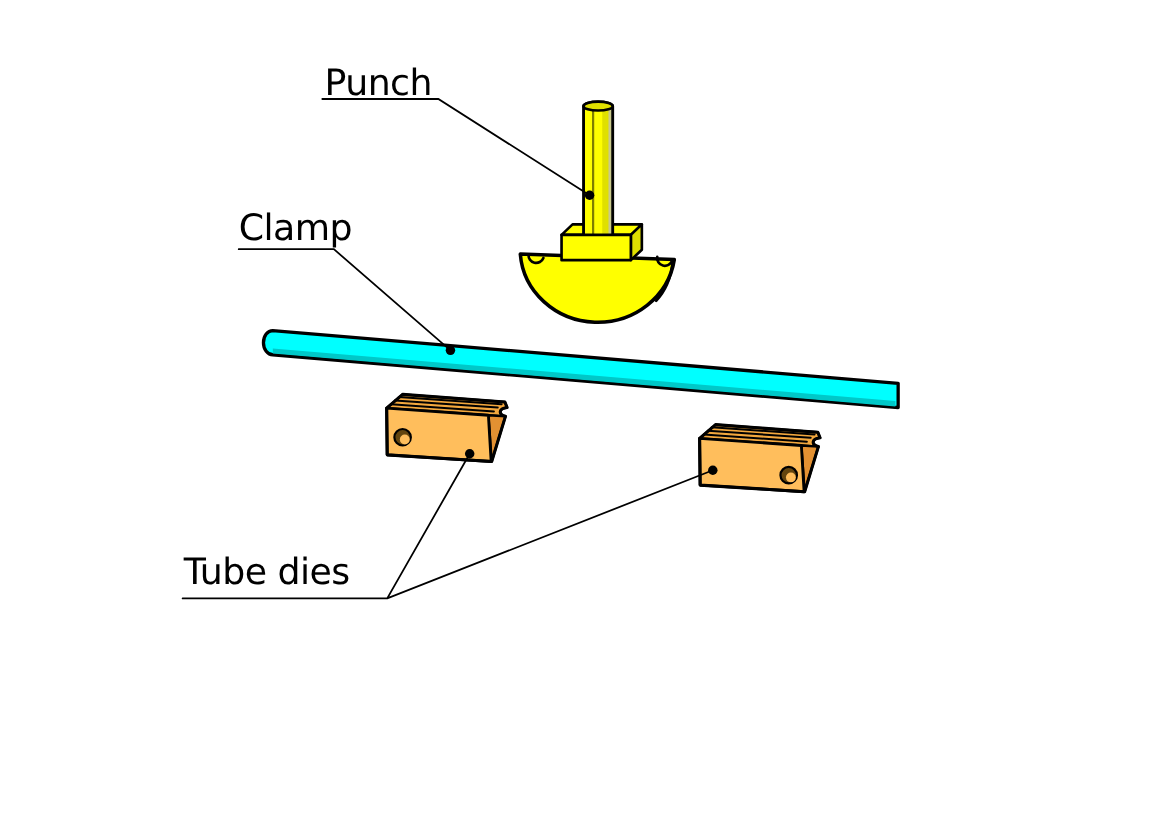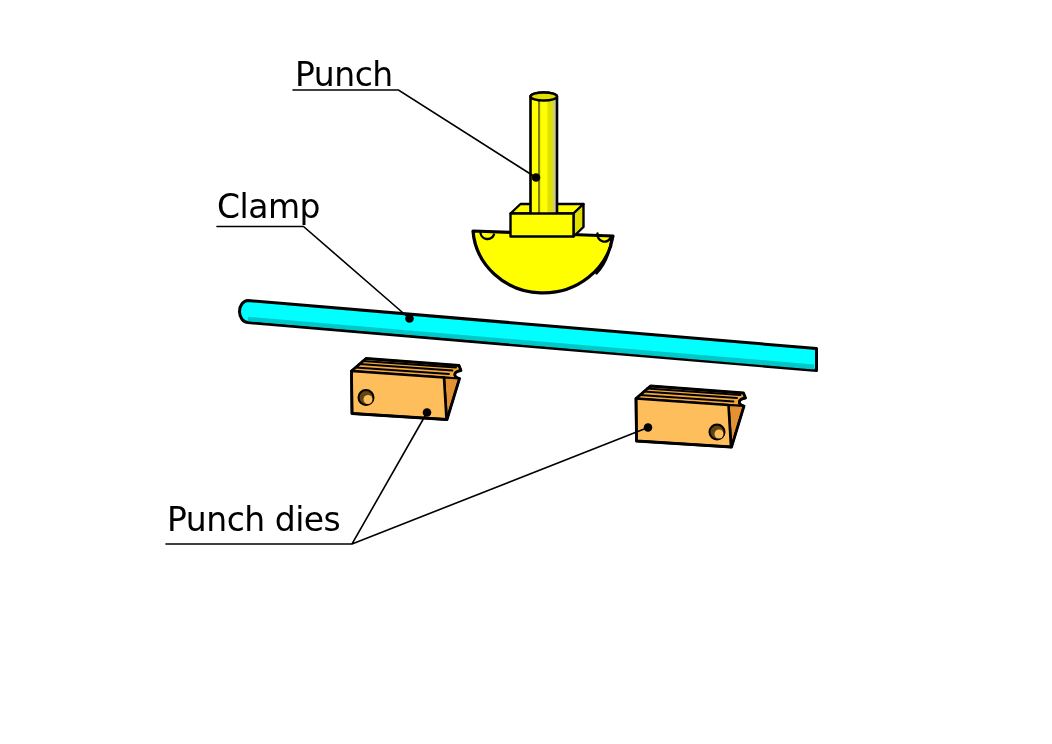--- a/index.html
+++ b/index.html
@@ -110,15 +110,15 @@
       <path class="leader" d="M166 544 L352 544 L427 412.5 M352 544 L648 427.5"></path>
       <circle class="dot" cx="427" cy="412.5" r="4.3"></circle>
       <circle class="dot" cx="648" cy="427.5" r="4.3"></circle>
     </g>
   </svg>
 
   <div class="callout-label" style="left:295px;top:58px;">Punch</div>
 
   <div class="callout-label" style="left:217px;top:190px;">Clamp</div>
 
-  <div class="callout-label" style="left:167px;top:503px;">Punch dies</div>
+  <div class="callout-label" style="left:167px;top:503px;">Tube dies</div>
 
 </div>
 
 </body></html>

